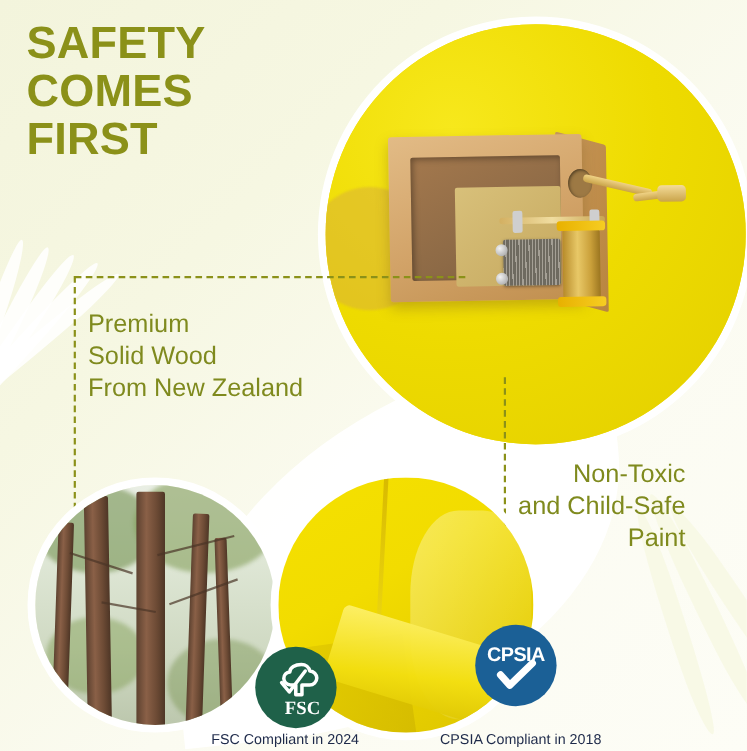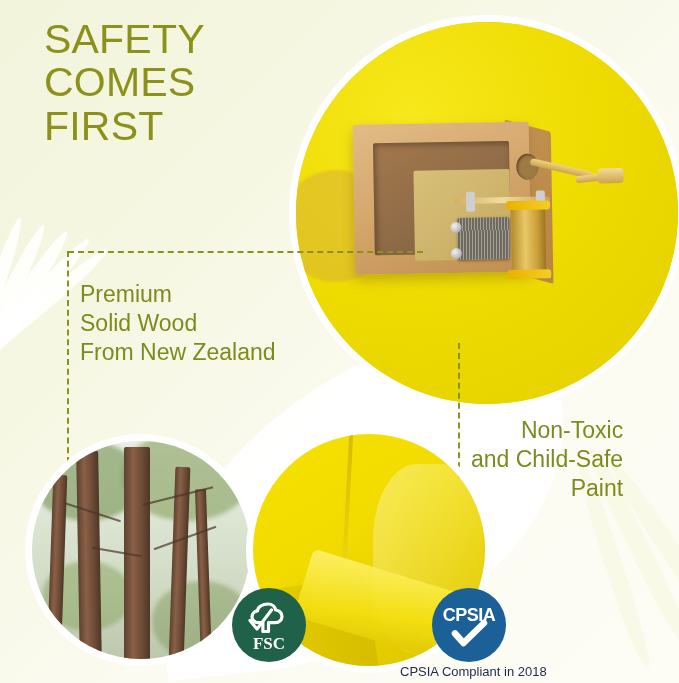--- a/index.html
+++ b/index.html
@@ -37,23 +37,22 @@
     position:absolute;left:150px;top:330px;width:420px;height:330px;
     background:#ffffff;opacity:.95;
     border-radius:100% 0 80% 0 / 90% 0 70% 0;
     transform:rotate(-6deg);
   }
 
   
   .headline{
     position:absolute;left:24px;top:18px;
     color:#8b9119;
-    font-size:41px;line-height:1.06;font-weight:normal;letter-spacing:.2px;
+    font-size:41px;line-height:1.06;font-weight:bold;letter-spacing:.2px;
     white-space:pre-line;
-    margin-left:20px;
   }
 
   
   .dash-h{
     position:absolute;left:68px;top:251px;width:355px;height:0;
     border-top:2px dashed #8b9119;
   }
   .dash-v-left{
     position:absolute;left:67px;top:251px;width:0;height:212px;
     border-left:2px dashed #8b9119;
@@ -190,24 +189,24 @@
   }
   .paint-hi{
     position:absolute;left:120px;top:30px;width:110px;height:190px;
     background:linear-gradient(120deg,rgba(255,255,255,.35),rgba(255,255,255,0));
     border-radius:40%;
   }
 
   
   .badge{position:absolute;border-radius:50%;display:flex;align-items:center;justify-content:center;}
   .badge-fsc{
-    left:232px;top:588px;width:74px;height:74px;background:#1f6149;
+    left:232px;top:588px;width:74px;height:74px;background:#1f6149;justify-content:flex-end;
   }
   .badge-cpsia{
-    left:432px;top:588px;width:74px;height:74px;background:#1b6096;
+    left:432px;top:568px;width:74px;height:74px;background:#1b6096;
   }
   .badge svg{display:block;}
 
   .caption{
     position:absolute;color:#1e2a4a;font-size:13px;font-weight:normal;white-space:nowrap;
   }
   .cap-fsc{left:192px;top:664px;}
   .cap-cpsia{left:400px;top:664px;}
 </style>
 </head>
@@ -306,15 +305,16 @@
     </svg>
   </div>
 
   <div class="badge badge-cpsia">
     <svg width="66" height="66" viewBox="0 0 66 66">
       <text x="33" y="29" text-anchor="middle" fill="#ffffff" font-family="Liberation Sans, sans-serif" font-size="18" font-weight="bold" letter-spacing="-0.5">CPSIA</text>
       <path d="M19 41.5l8.5 9.5L48 31" fill="none" stroke="#ffffff" stroke-width="6.5" stroke-linecap="round" stroke-linejoin="round"></path>
     </svg>
   </div>
 
+  <div class="caption cap-fsc">FSC Compliant in 2024</div>
   <div class="caption cap-cpsia">CPSIA Compliant in 2018</div>
 
 </div>
 
 </body></html>

